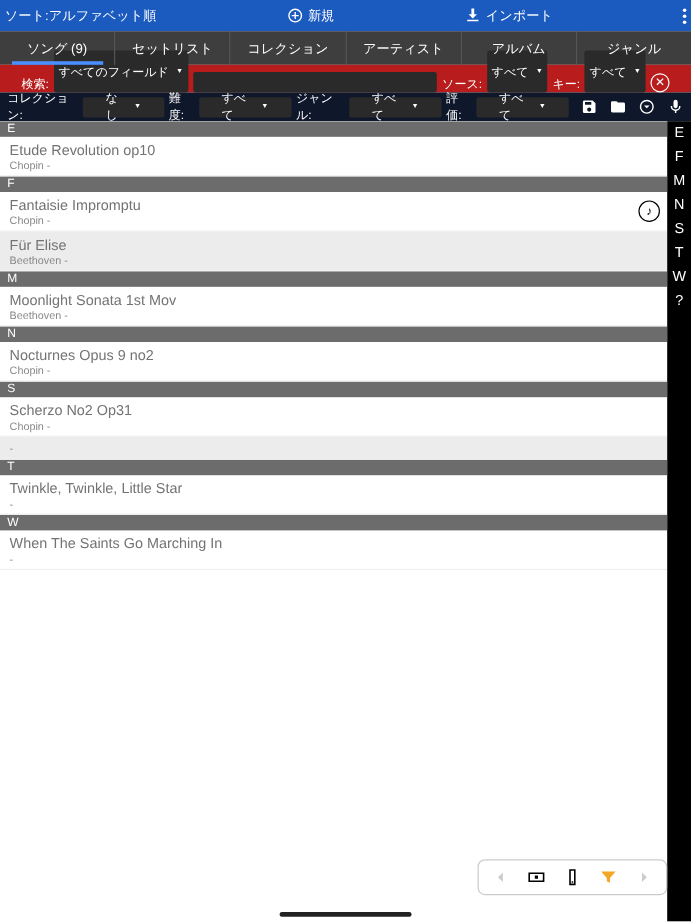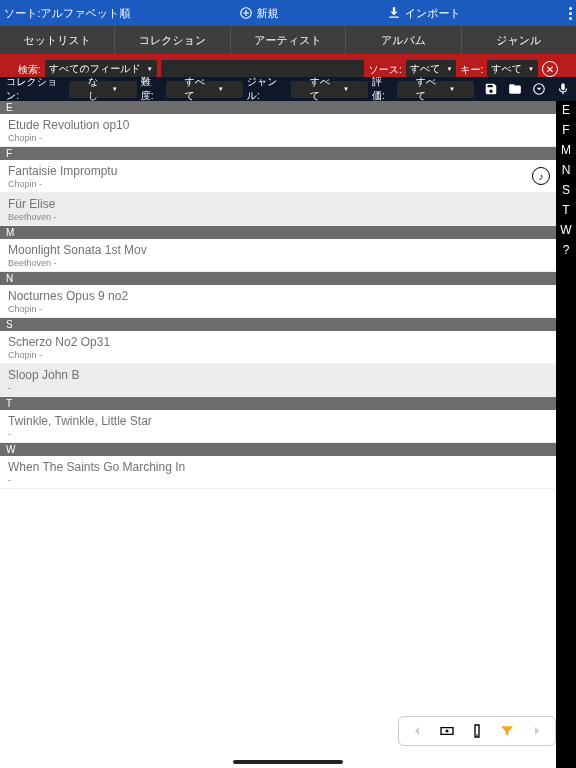--- a/index.html
+++ b/index.html
@@ -5,21 +5,21 @@
 *{margin:0;padding:0;box-sizing:border-box;font-family:-apple-system,sans-serif}
 body{background:#fff;width:576px;height:768px;overflow:hidden;position:relative}
 .top-bar{background:#1b5abf;height:26px;display:flex;align-items:center;justify-content:space-between;padding:0 4px;color:#fff;font-size:11px;gap:10px}
 .top-bar .item{display:flex;align-items:center;gap:4px}
 .tabs{background:#3e3e3e;height:28px;display:flex;color:#fff;font-size:11px}
 .tab{flex:1;display:flex;align-items:center;justify-content:center;border-right:1px solid #555;position:relative;cursor:pointer}
 .tab:last-child{border-right:none}
 .tab.active::after{content:'';position:absolute;bottom:0;left:10%;right:10%;height:3px;background:#4a8eff}
 .filter-row{background:#b91c1c;height:23px;display:flex;align-items:flex-end;color:#fff;font-size:10px;padding:0 18px;gap:4px}
 .filter-row .lbl{white-space:nowrap}
-.filter-row .dd{background:#2a2a2a;height:17px;display:flex;align-items:center;padding:0 4px;gap:4px;border-radius:2px}
+.filter-row .dd{background:#2a2a2a;height:35px;display:flex;align-items:center;padding:0 4px;gap:4px;border-radius:2px}
 .filter-row .dd::after{content:'▼';font-size:6px;margin-left:2px}
 .filter-row input.search{background:#2a2a2a;border:none;height:17px;flex:1;border-radius:2px;color:#fff;padding:0 4px;font-size:10px}
 .filter-row .circ{width:16px;height:16px;border:1.5px solid #fff;border-radius:50%;display:flex;align-items:center;justify-content:center;font-size:10px}
 .icon-row{background:#0f172a;height:24px;display:flex;align-items:center;justify-content:flex-end;padding:0 6px;gap:10px;color:#fff}
 .icon-row .left{display:flex;align-items:center;gap:4px;flex:1;color:#fff;font-size:10px}
 .icon-row .dd{background:#2a2a2a;height:17px;display:flex;align-items:center;padding:0 19px;gap:4px;border-radius:2px}
 .icon-row .dd::after{content:'▼';font-size:6px;margin-left:2px}
 .icon-row svg,.top-bar svg{width:14px;height:14px;fill:#fff}
 .main{position:absolute;top:101px;left:0;right:20px;bottom:0;overflow:auto;background:#fff}
 .section-hdr{background:#6c6c6c;color:#fff;font-size:10px;padding:1px 6px;font-weight:500}
@@ -56,20 +56,21 @@
     <span>インポート</span>
   </div>
   <div class="dots">
       <span></span>
       <span></span>
       <span></span>
     </div>
 </div>
 
 <div class="tabs" id="tabs">
+    <div class="tab active">ソング (9)</div>
     <div class="tab">セットリスト</div>
     <div class="tab">コレクション</div>
     <div class="tab">アーティスト</div>
     <div class="tab">アルバム</div>
     <div class="tab">ジャンル</div>
   </div>
 
 <div class="filter-row">
   <span class="lbl">検索:</span>
   <div class="dd" style="min-width:92px">
@@ -145,21 +146,20 @@
     <div class="song">
       <div class="title">Nocturnes Opus 9 no2</div>
       <div class="artist">Chopin -</div>
     </div>
     <div class="section-hdr">S</div>
     <div class="song">
       <div class="title">Scherzo No2 Op31</div>
       <div class="artist">Chopin -</div>
     </div>
     <div class="song alt">
-      <div class="title">Sloop John B</div>
       <div class="artist">-</div>
     </div>
     <div class="section-hdr">T</div>
     <div class="song">
       <div class="title">Twinkle, Twinkle, Little Star</div>
       <div class="artist">-</div>
     </div>
     <div class="section-hdr">W</div>
     <div class="song">
       <div class="title">When The Saints Go Marching In</div>

